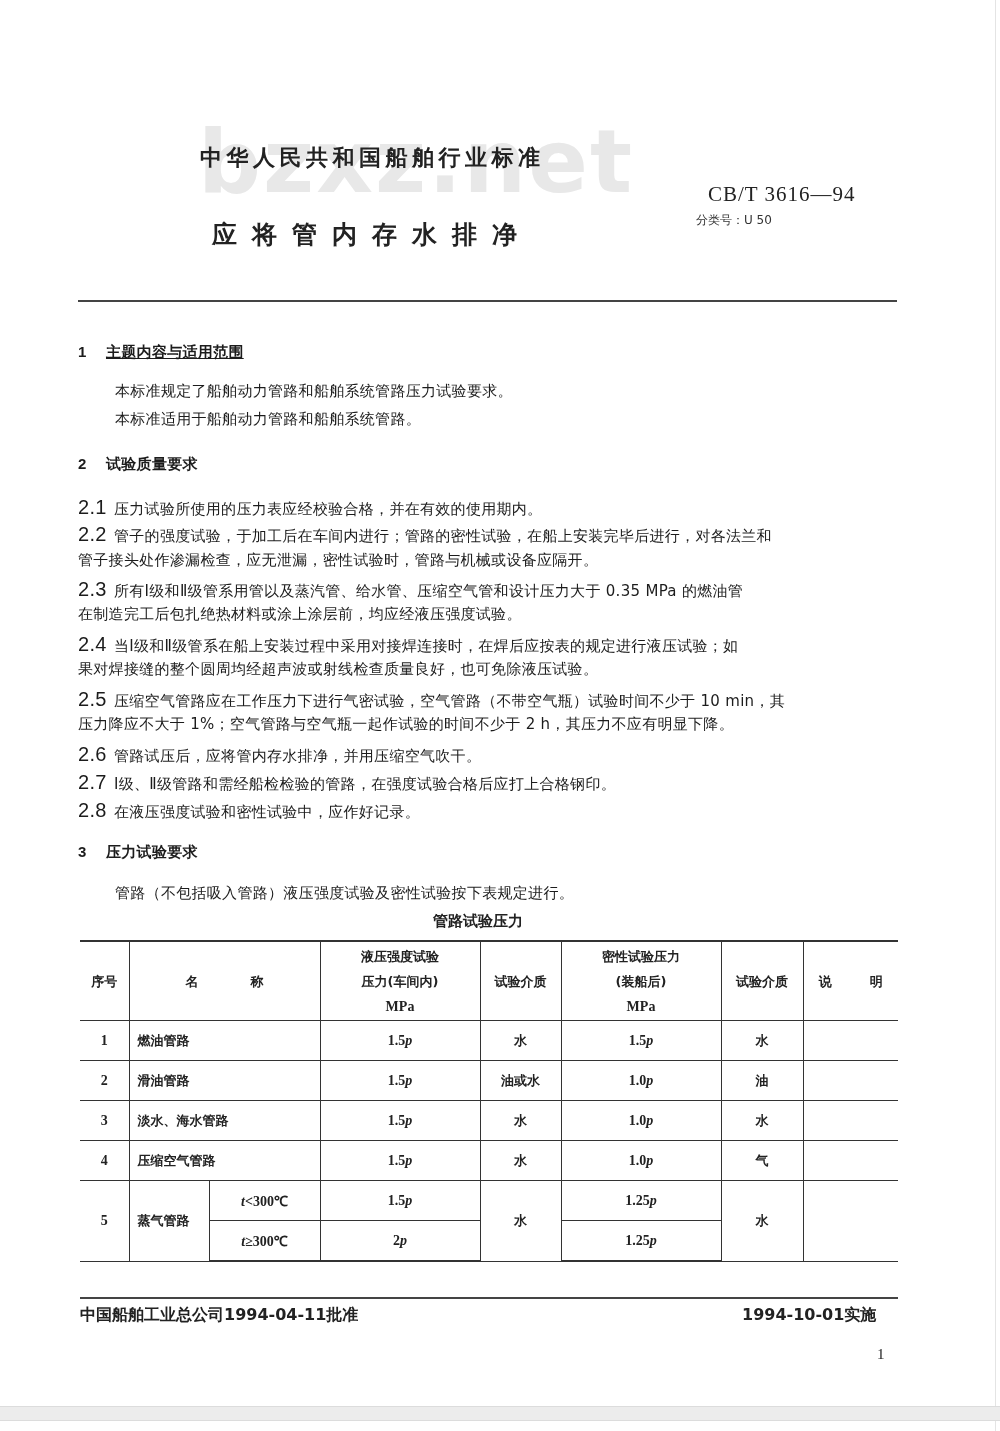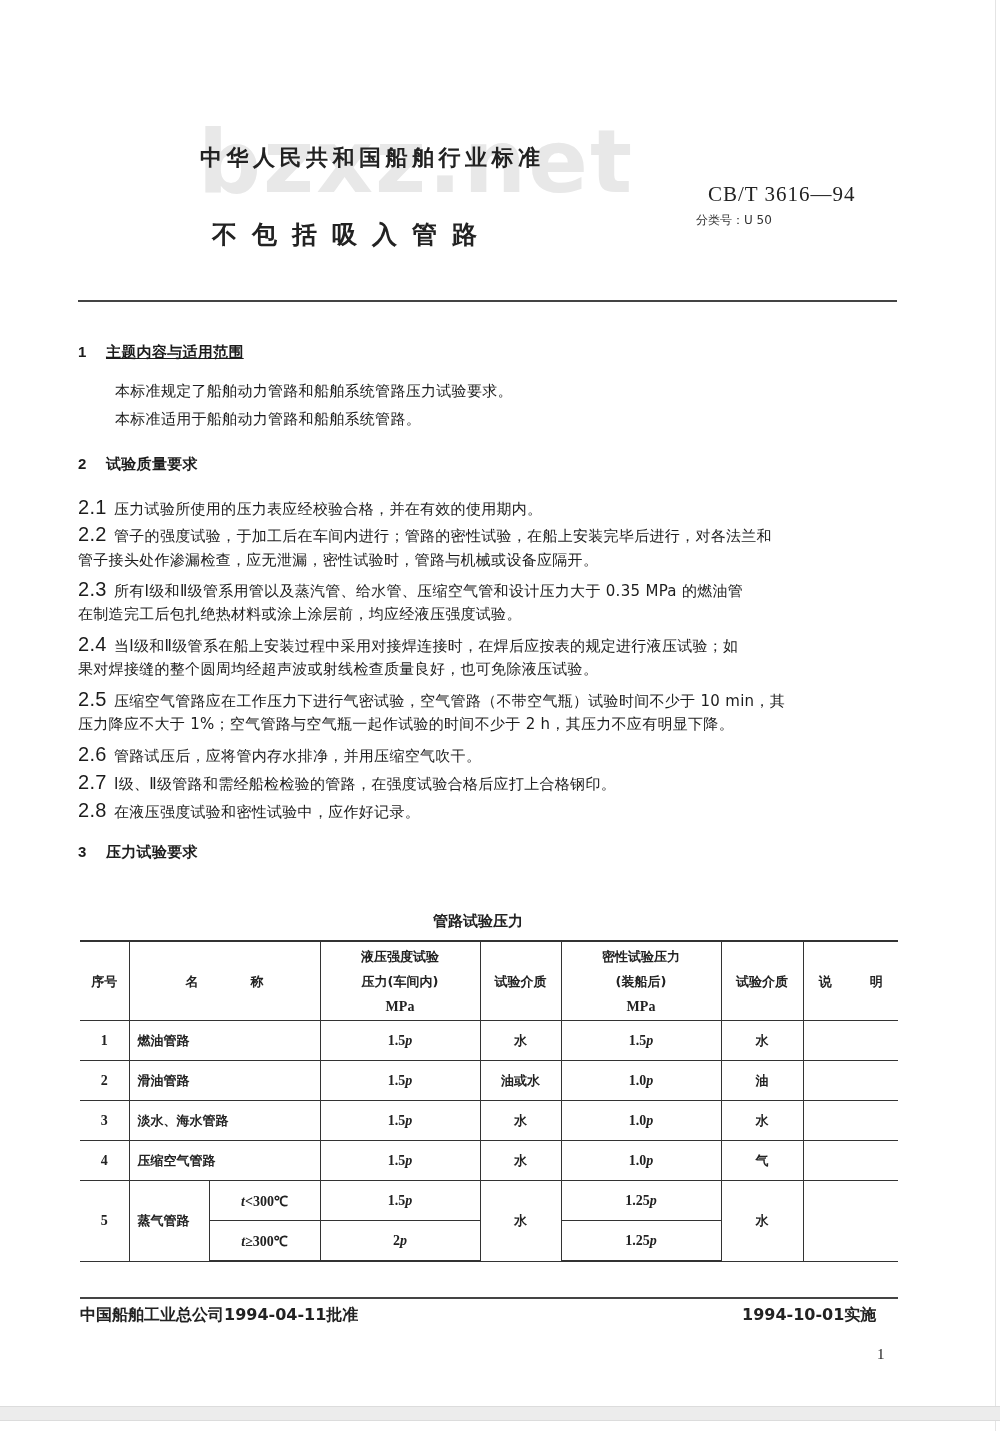--- a/index.html
+++ b/index.html
@@ -68,21 +68,21 @@
 </style>
 </head>
 <body>
 
 <div class="page">
   <div class="right-edge"></div>
   <div class="bottom-band"></div>
 
   <div class="watermark">bzxz.net</div>
   <div class="std-org">中华人民共和国船舶行业标准</div>
-  <div class="std-title">不包括吸入管路</div>
+  <div class="std-title">应将管内存水排净</div>
   <div class="std-code">CB/T 3616—94</div>
   <div class="std-class">分类号：U 50</div>
   <div class="sep-line"></div>
 
   <div class="text heading" style="left:78px; top:343px;text-decoration:underline;">
     <span class="num">1</span><span>主题内容与适用范围</span>
   </div>
   <div class="text" style="left:115px; top:410px;">本标准适用于船舶动力管路和船舶系统管路。</div>
   <div class="text" style="left:115px; top:382px;">本标准规定了船舶动力管路和船舶系统管路压力试验要求。</div>
 
@@ -120,20 +120,21 @@
   <div class="text" style="left:78px; top:771px;">
     <span class="clause-num">2.7</span><span>Ⅰ级、Ⅱ级管路和需经船检检验的管路，在强度试验合格后应打上合格钢印。</span>
   </div>
   <div class="text" style="left:78px; top:799px;">
     <span class="clause-num">2.8</span><span>在液压强度试验和密性试验中，应作好记录。</span>
   </div>
 
   <div class="text heading" style="left:78px; top:843px;">
     <span class="num">3</span><span>压力试验要求</span>
   </div>
+  <div class="text" style="left:115px; top:884px;">管路（不包括吸入管路）液压强度试验及密性试验按下表规定进行。</div>
 
   <div class="table-caption">管路试验压力</div>
 
   <table class="pt">
     <colgroup>
       <col style="width:49px">
         <col style="width:80px">
         <col style="width:111px">
         <col style="width:160px">
         <col style="width:81px">

